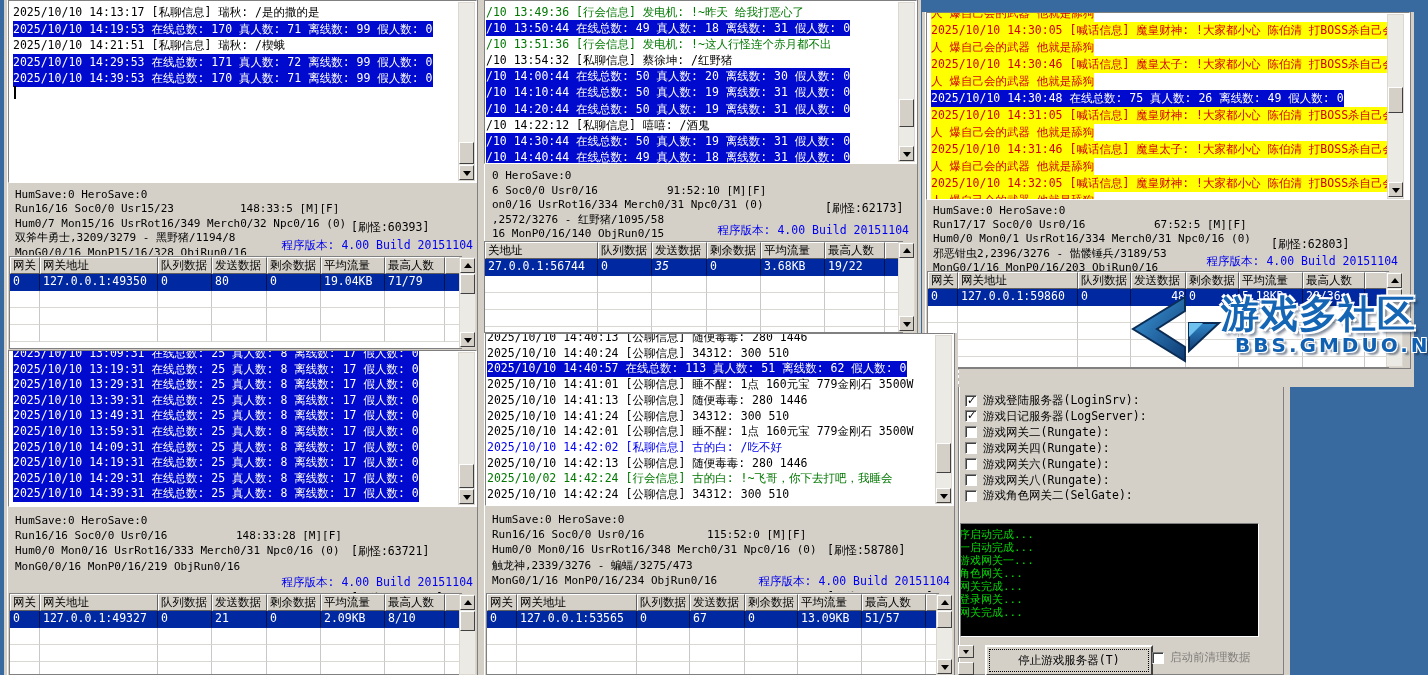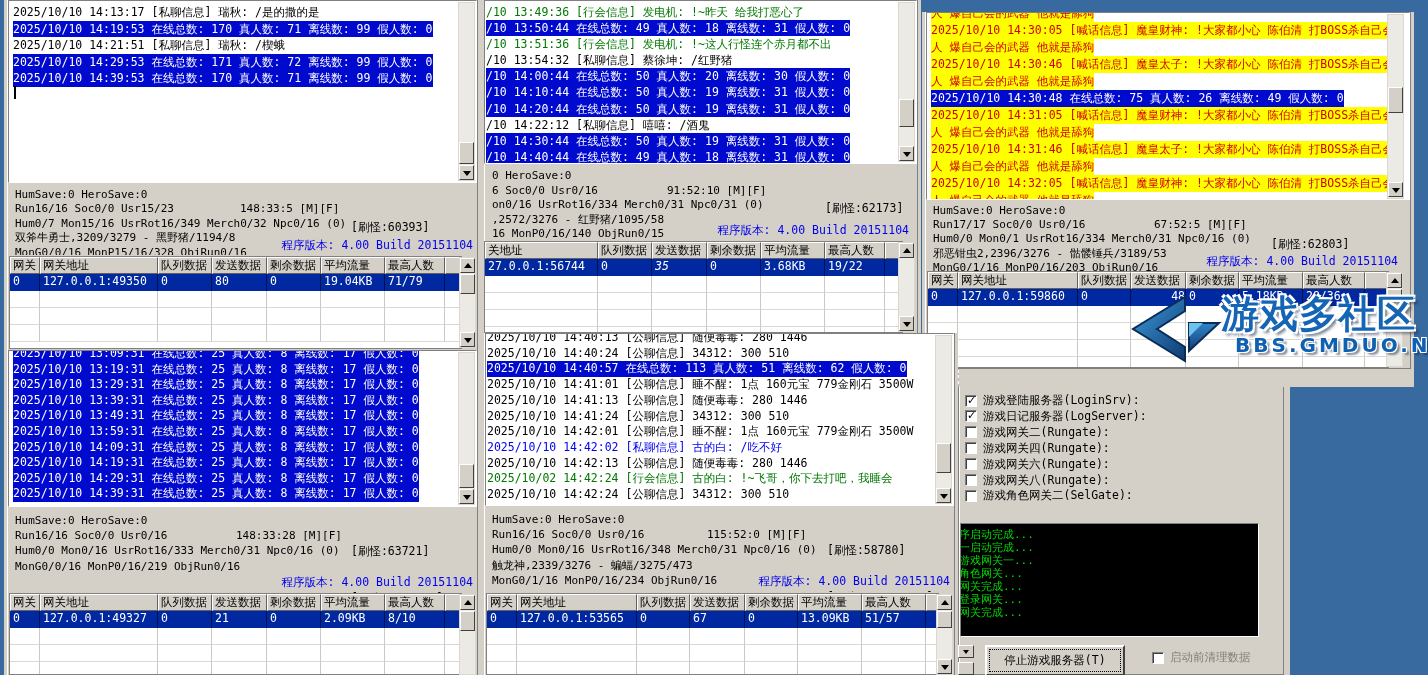--- a/index.html
+++ b/index.html
@@ -134,21 +134,21 @@
         <div class="cline">角色网关...</div>
         <div class="cline">网关完成...</div>
         <div class="cline">登录网关...</div>
         <div class="cline">网关完成...</div>
       </div>
   </div>
   <div class="miniwidget" style="left:10px; top:271px; width:16px; height:13px;">
     <div class="tri-dn" style="position:relative; left:4px; top:4px; width:0; height:0; border-left:3px solid transparent; border-right:3px solid transparent; border-top:4px solid #000;"></div>
   </div>
   <div class="miniwidget" style="left:10px; top:288px; width:16px; height:13px;"></div>
-  <div class="button" style="left:37px; top:271px; width:140px; height:31px;">
+  <div class="button" style="left:37px; top:271px; width:168px; height:31px;">
     <div class="focusring"></div>
     <div class="blabel">停止游戏服务器(T)</div>
   </div>
   <div class="cbrow" style="left:204px; top:276px;">
     <div class="cbbox"></div>
     <div class="cblabel graycb">启动前清理数据</div>
   </div>
 </div>
 
 <div class="win" style="left:481px; top:0; width:440px; height:333px;">

